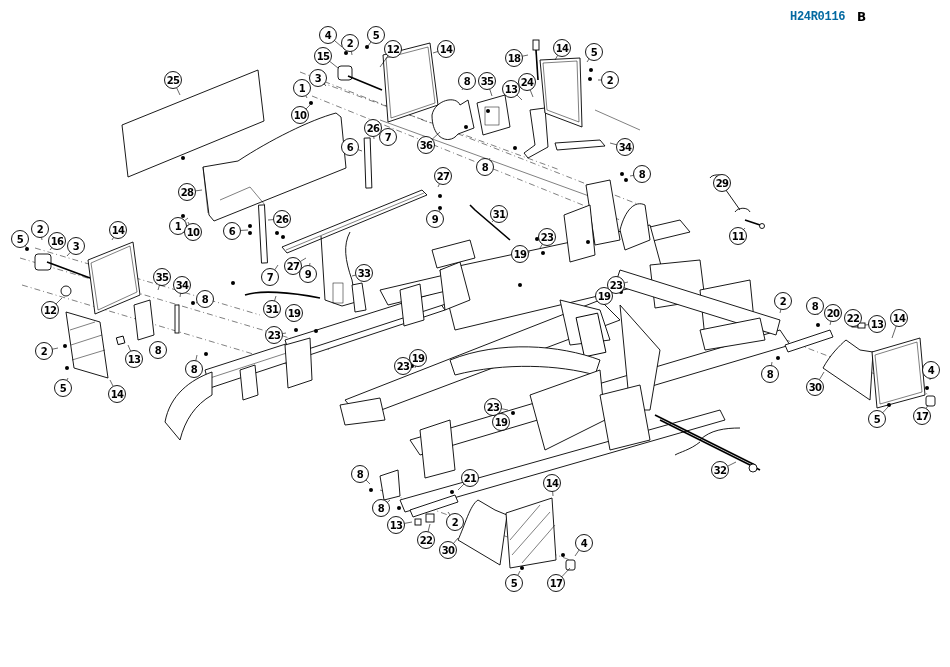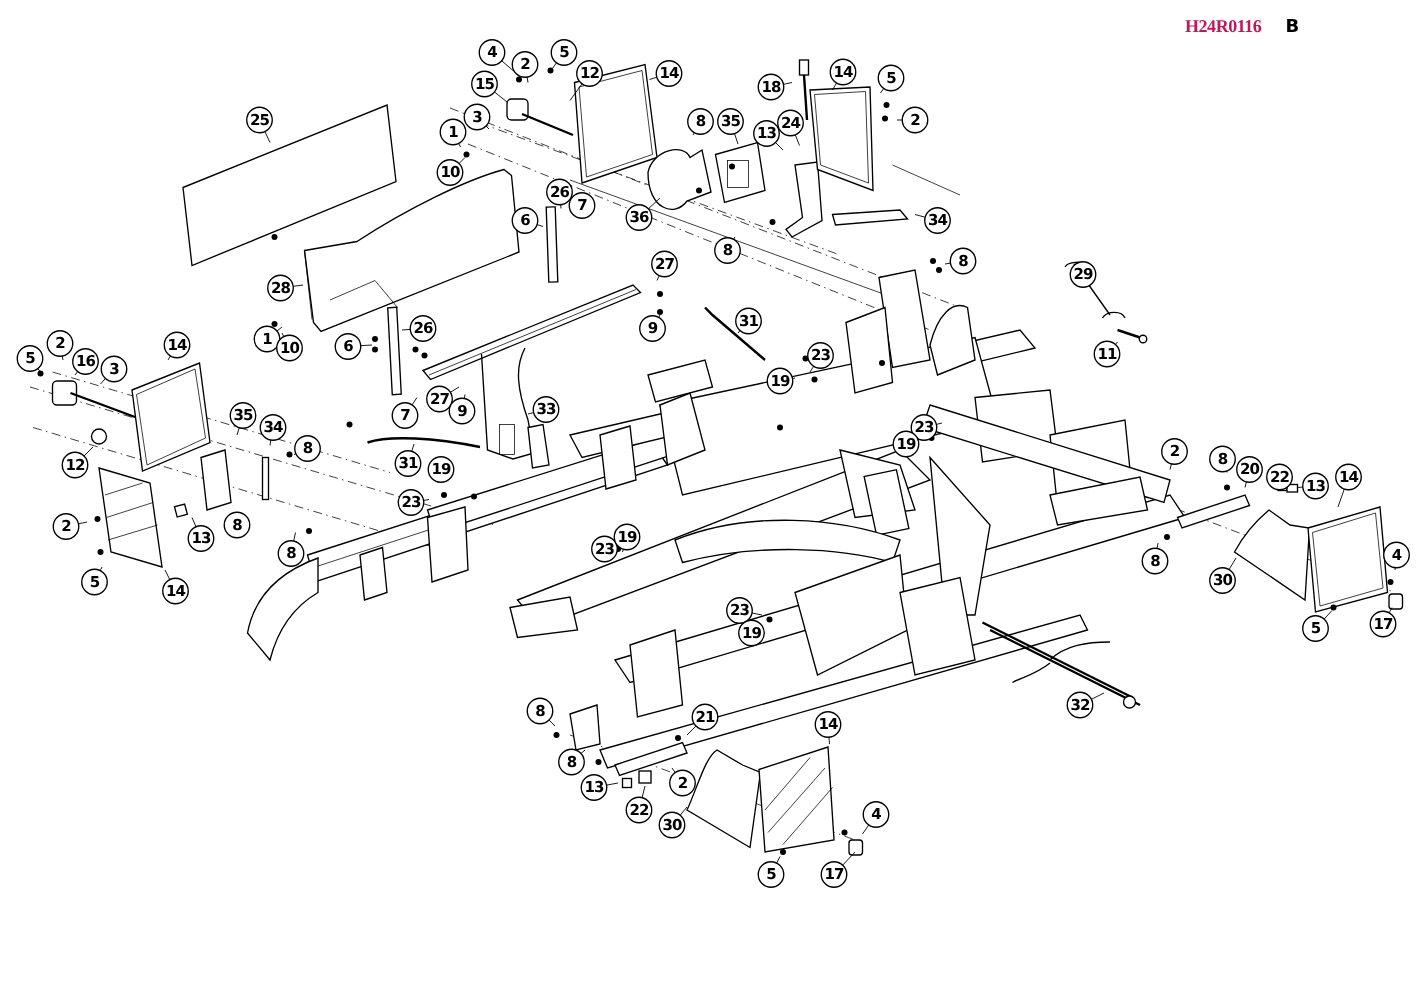--- a/index.html
+++ b/index.html
@@ -1,18 +1,18 @@
 <!DOCTYPE html>
 <html><head>
 <meta charset="utf-8">
 <style>
   html, body { margin:0; padding:0; background:#ffffff; }
   body { width:950px; height:667px; overflow:hidden; position:relative; font-family:"Liberation Sans", sans-serif; }
   #diagram { position:absolute; left:0; top:0; width:950px; height:667px; }
-  .drawing-id { position:absolute; left:790px; top:10px; font-family:Liberation Serif, serif; font-weight:bold; font-size:12px; letter-spacing:-0.3px; color:#be185d; }
+  .drawing-id { position:absolute; left:790px; top:10px; font-family:Liberation Mono, monospace; font-weight:bold; font-size:12px; letter-spacing:-0.3px; color:#0369a1; }
   .drawing-rev { position:absolute; left:857px; top:10px; font-family:"DejaVu Sans", sans-serif; font-weight:bold; font-size:12px; color:#000; }
   .ln { stroke:#000; stroke-width:0.9; fill:none; }
   .lt { stroke:#000; stroke-width:0.5; fill:none; }
   .lk { stroke:#000; stroke-width:1.6; fill:none; }
   .dash { stroke:#000; stroke-width:0.5; fill:none; stroke-dasharray:6 3 1 3; }
   .fill-w { fill:#fff; stroke:#000; stroke-width:0.9; }
   .dot { fill:#000; }
   .balloon circle { fill:#fff; stroke:#000; stroke-width:0.9; }
   .balloon text { font-family:"DejaVu Sans", sans-serif; font-size:10px; font-weight:bold; text-anchor:middle; dominant-baseline:central; letter-spacing:-0.6px; }
   .leader { stroke:#000; stroke-width:0.6; fill:none; }

